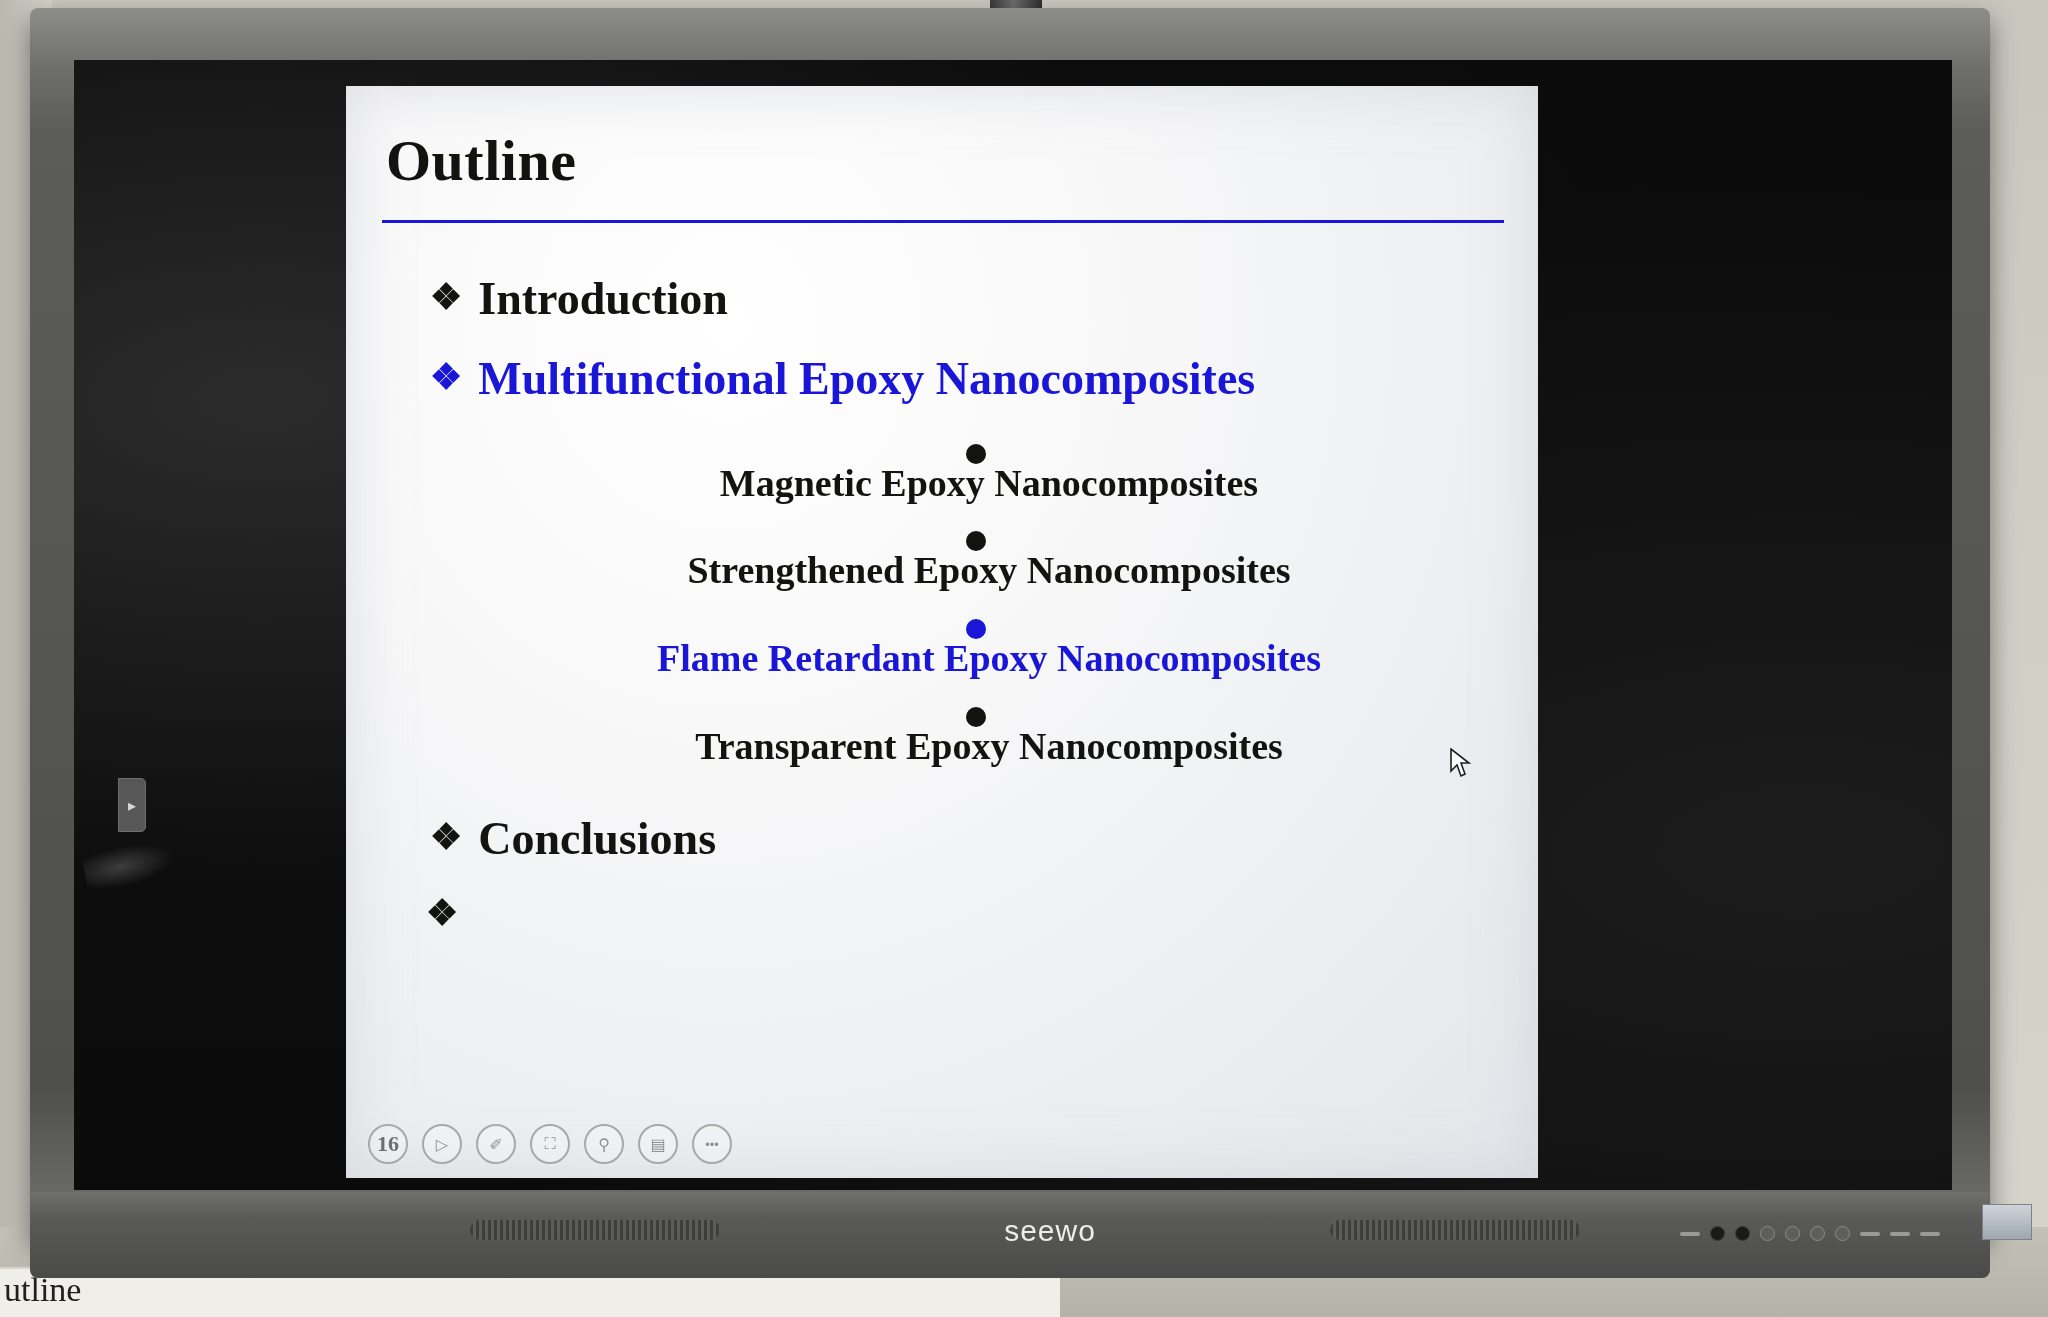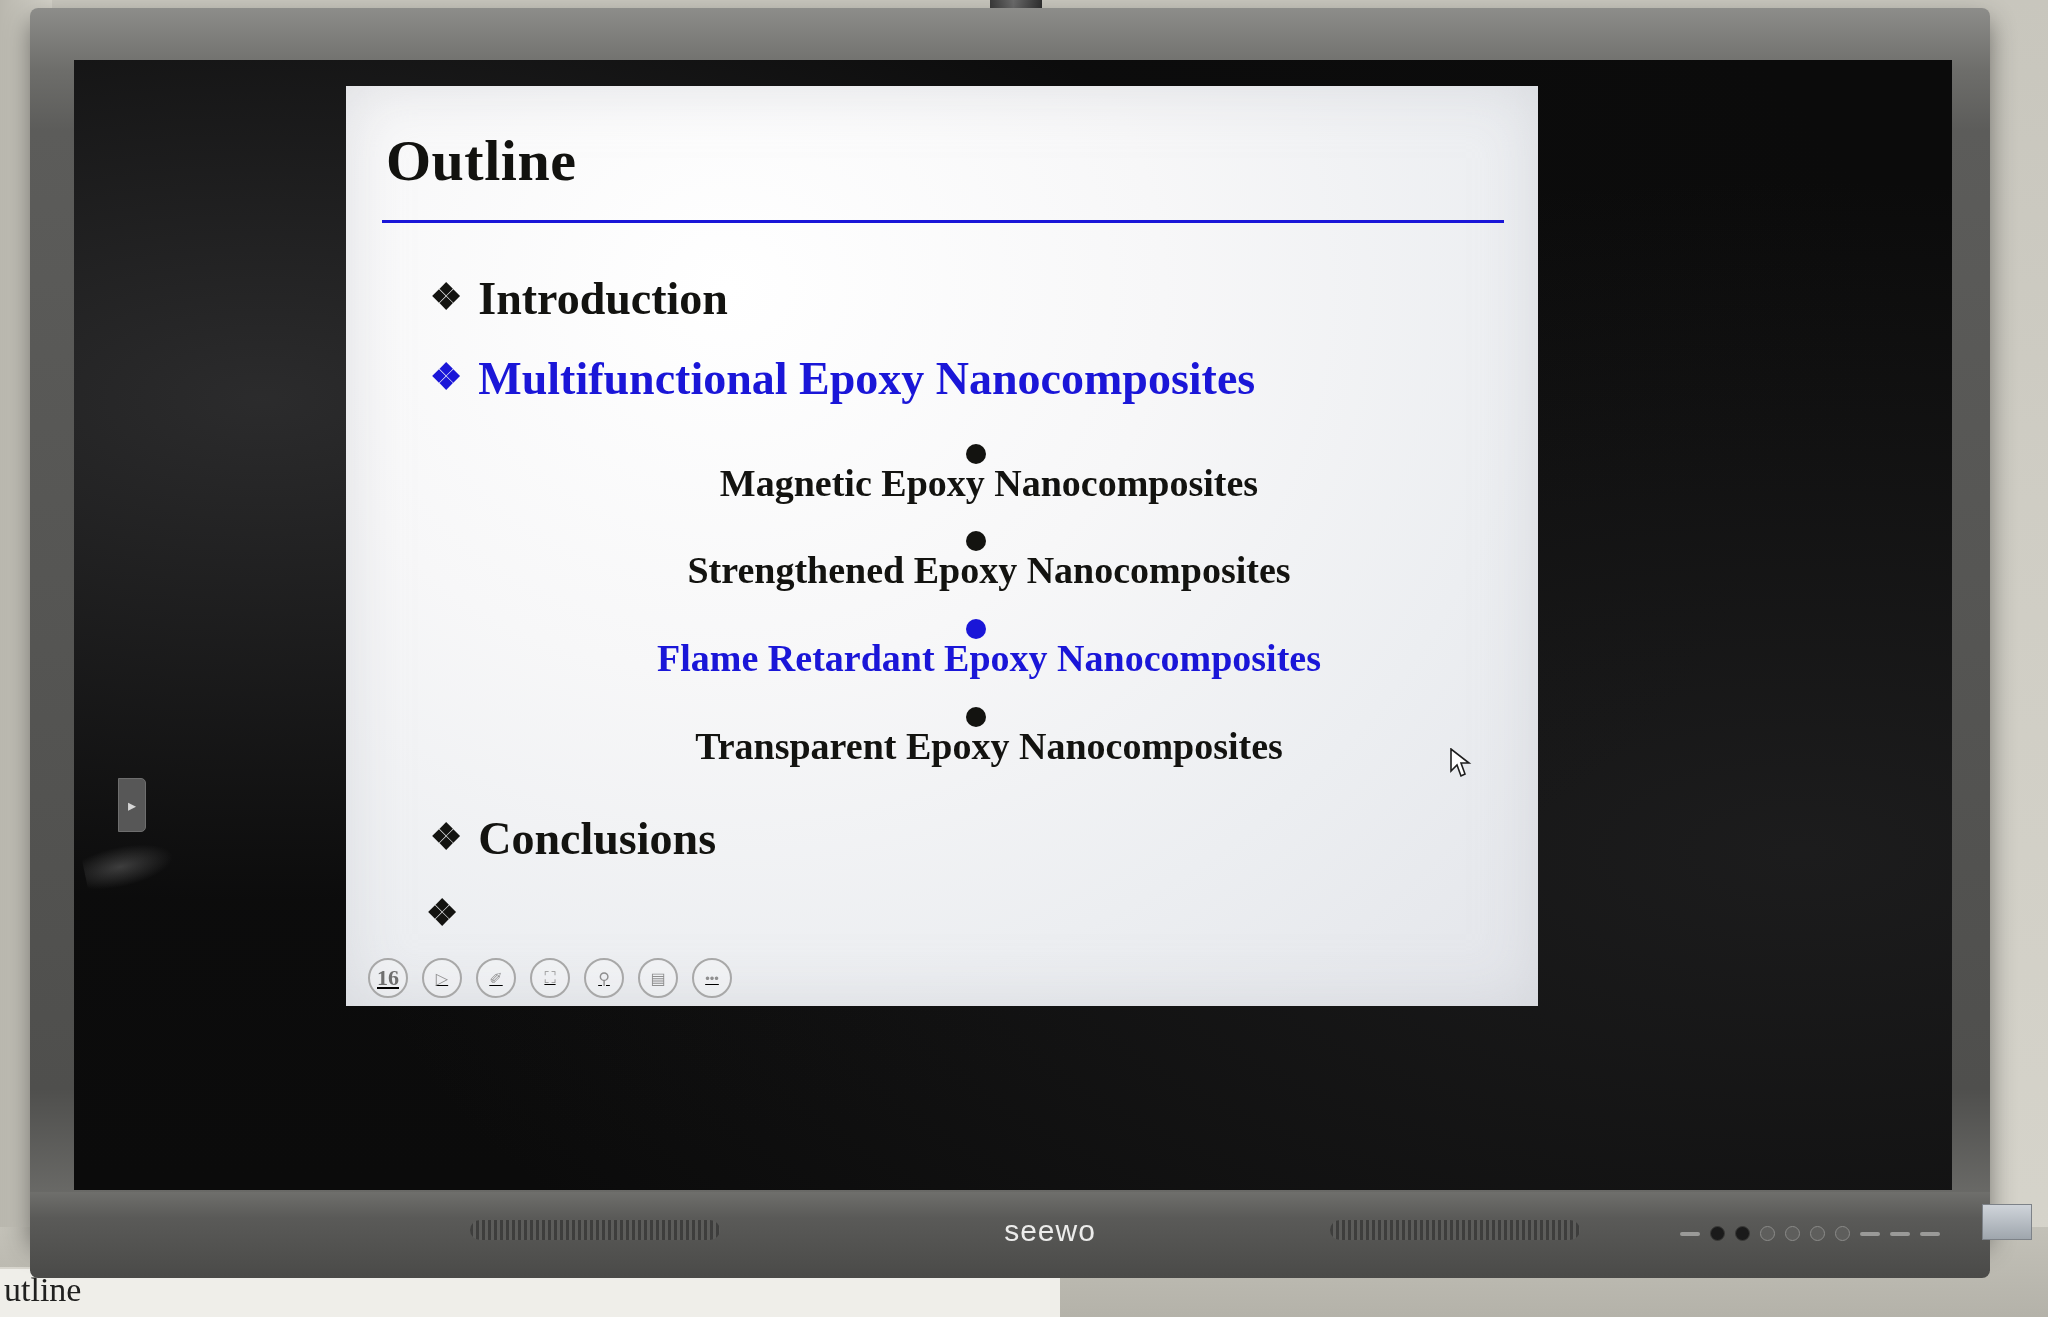--- a/index.html
+++ b/index.html
@@ -102,21 +102,21 @@
     width: 90px; height: 40px;
     background: radial-gradient(ellipse at 40% 50%, rgba(150,150,150,0.35), rgba(0,0,0,0) 70%);
     transform: rotate(-12deg);
     pointer-events: none;
   }
 
   
   #slide {
     position: absolute;
     left: 272px; top: 26px;
-    width: 1192px; height: 920px;
+    width: 1192px; height: 1092px;
     background:
       radial-gradient(ellipse at 32% 22%, #ffffff 0%, #f7f7f8 38%, #eceef1 70%, #e3e5ea 100%);
     box-shadow: inset 0 0 60px rgba(200,202,208,0.55);
   }
   #slide-inner {
     position: absolute;
     inset: 0;
     padding: 46px 40px 0 36px;
     box-sizing: border-box;
   }
@@ -178,25 +178,24 @@
   #item-intro { margin-top: 52px; }
   #item-multi { margin-top: 32px; }
   #sub-list { margin-top: 40px; }
   .level2 + .level2 { margin-top: 28px; }
   #item-conclusions { margin-top: 48px; }
   #item-ack { margin-top: 28px; }
 
   
   #slide-toolbar {
     position: absolute;
-    left: 22px; bottom: 8px;
+    left: 22px; bottom: 14px;
     display: flex;
     align-items: flex-start;
     gap: 14px;
-    text-decoration: underline;
   }
   .tb {
     width: 40px; height: 40px;
     border-radius: 50%;
     border: 2px solid #a8a8a8;
     color: #8f8f8f;
     display: flex; align-items: center; justify-content: center;
     font-family: "Liberation Sans", sans-serif;
     font-size: 16px;
     background: rgba(255,255,255,0.25);

